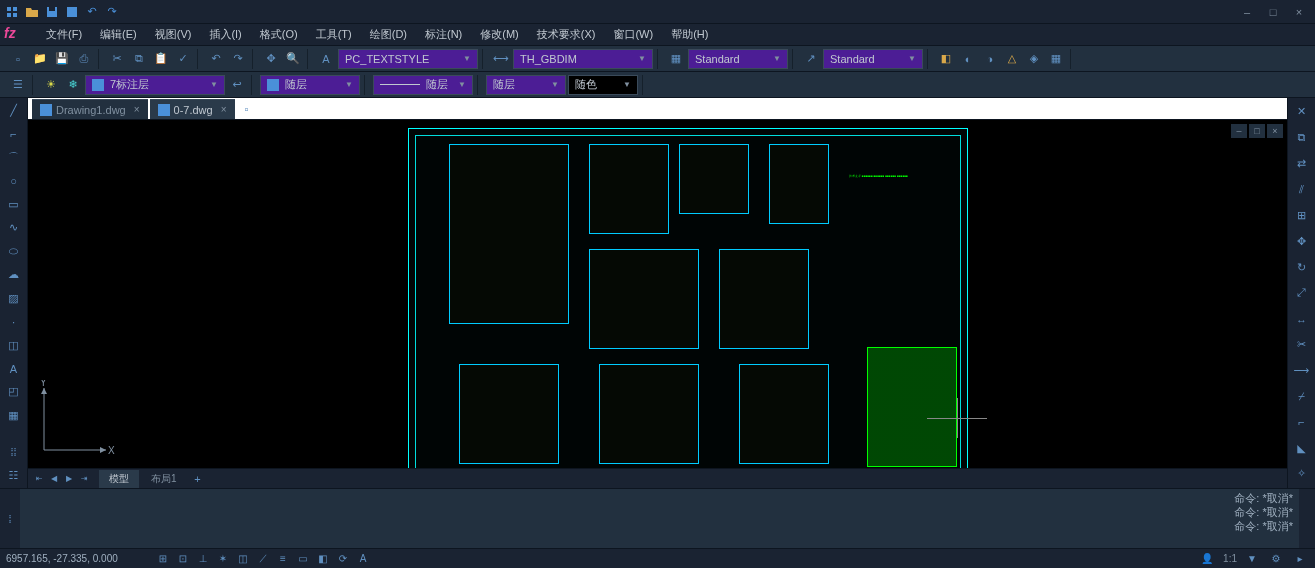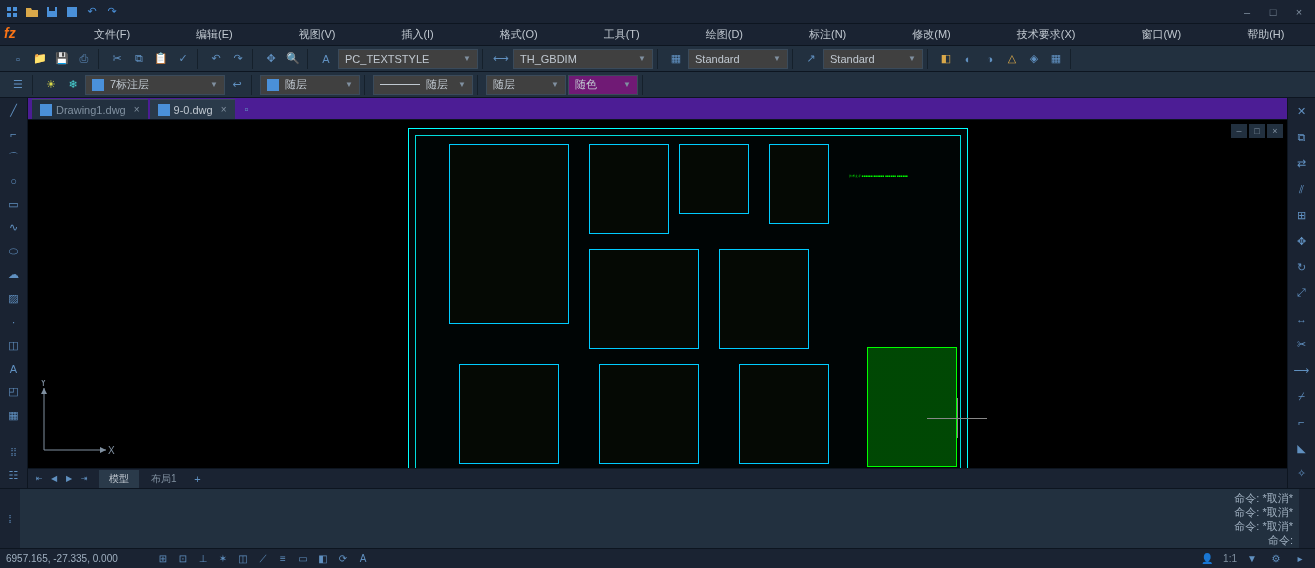--- a/index.html
+++ b/index.html
@@ -8,41 +8,41 @@
 
 .title-bar { height: 24px; background: #1a2332; display: flex; align-items: center; padding: 0 4px; border-bottom: 1px solid #0d1520; }
 .title-icons { display: flex; gap: 4px; align-items: center; }
 .title-icon { width: 16px; height: 16px; display: flex; align-items: center; justify-content: center; color: #4a90d9; }
 .title-text { margin-left: 8px; color: #a0b0c0; }
 .title-right { margin-left: auto; display: flex; gap: 2px; }
 .win-btn { width: 24px; height: 18px; display: flex; align-items: center; justify-content: center; color: #8090a0; }
 
 
 .menu-bar { height: 22px; background: #1a2332; display: flex; align-items: center; padding: 0 4px; gap: 2px; border-bottom: 1px solid #0d1520; }
-.logo { width: 32px; height: 20px; color: #f97316; font-style: italic; font-weight: bold; font-size: 14px; }
-.menu-item { padding: 2px 8px; color: #c0c8d0; margin-left: 48px; }
+.logo { width: 32px; height: 20px; color: #ec4899; font-style: italic; font-weight: bold; font-size: 14px; }
+.menu-item { padding: 2px 8px; color: #c0c8d0; }
 
 
 .toolbar-row { height: 26px; background: #22303f; display: flex; align-items: center; padding: 0 4px; gap: 4px; border-bottom: 1px solid #0d1520; }
 .tb-group { display: flex; align-items: center; gap: 2px; padding: 0 4px; border-right: 1px solid #15202b; }
 .tb-btn { width: 20px; height: 20px; display: flex; align-items: center; justify-content: center; color: #6090c0; }
-.tb-dropdown { height: 20px; background: #404040; border: 1px solid #3a4a5a; display: flex; align-items: center; padding: 0 6px; gap: 6px; color: #c0c8d0; min-width: 100px; }
+.tb-dropdown { height: 20px; background: #4c1d95; border: 1px solid #3a4a5a; display: flex; align-items: center; padding: 0 6px; gap: 6px; color: #c0c8d0; min-width: 100px; }
 .tb-dropdown.wide { min-width: 140px; }
 .tb-line { width: 40px; height: 1px; background: #c0c8d0; }
 .tb-swatch { width: 12px; height: 12px; background: #666; }
 .chev { margin-left: auto; font-size: 8px; color: #8090a0; }
 
 
 .main-area { flex: 1; display: flex; background: #0a0a0a; overflow: hidden; }
 .left-tools { width: 28px; background: #1a2332; display: flex; flex-direction: column; align-items: center; padding: 4px 0; gap: 6px; border-right: 1px solid #0d1520; }
 .left-tool { width: 20px; height: 20px; display: flex; align-items: center; justify-content: center; color: #6090c0; }
 .right-tools { width: 28px; background: #1a2332; display: flex; flex-direction: column; align-items: center; padding: 4px 0; gap: 6px; border-left: 1px solid #0d1520; }
 
 .canvas-area { flex: 1; display: flex; flex-direction: column; background: #0a0a0a; }
-.doc-tabs { height: 22px; background: #4c1d95; display: flex; align-items: flex-end; padding: 0 4px; gap: 2px; border-bottom: 1px solid #0d1520; }
+.doc-tabs { height: 22px; background: #ffffff; display: flex; align-items: flex-end; padding: 0 4px; gap: 2px; border-bottom: 1px solid #0d1520; }
 .doc-tab { height: 20px; padding: 0 8px; display: flex; align-items: center; gap: 4px; background: #22303f; color: #8090a0; border-top: 1px solid #3a4a5a; }
 .doc-tab.active { background: #2a3a4a; color: #c0c8d0; }
 .doc-tab .close { font-size: 10px; color: #8090a0; margin-left: 4px; }
 .tab-icon { width: 12px; height: 12px; background: #4a90d9; }
 
 .viewport { flex: 1; background: #000; position: relative; overflow: hidden; }
 .vp-controls { position: absolute; top: 4px; right: 4px; display: flex; gap: 2px; }
 .vp-btn { width: 16px; height: 14px; background: #22303f; color: #8090a0; display: flex; align-items: center; justify-content: center; font-size: 9px; }
 
 
@@ -230,21 +230,21 @@
       <span class="tb-line"></span>
       <span>随层</span>
       <span class="chev">▼</span>
     </div>
   </div>
   <div class="tb-group">
     <div class="tb-dropdown" style="min-width:80px">
       <span>随层</span>
       <span class="chev">▼</span>
     </div>
-    <div class="tb-dropdown" style="min-width:70px;background:#701a75">
+    <div class="tb-dropdown" style="min-width:70px;background:#000000">
       <span>随色</span>
       <span class="chev">▼</span>
     </div>
   </div>
 </div>
 
 <div class="main-area">
 
   <div class="left-tools">
     <span class="left-tool">╱</span>
@@ -268,21 +268,21 @@
 
   <div class="canvas-area">
     <div class="doc-tabs">
       <div class="doc-tab">
         <span class="tab-icon"></span>
         <span>Drawing1.dwg</span>
         <span class="close">×</span>
       </div>
       <div class="doc-tab active">
         <span class="tab-icon"></span>
-        <span>9-0.dwg</span>
+        <span>0-7.dwg</span>
         <span class="close">×</span>
       </div>
       <span class="left-tool" style="width:20px;color:#6090c0">▫</span>
     </div>
 
     <div class="viewport">
       <div class="vp-controls">
         <span class="vp-btn">–</span>
         <span class="vp-btn">□</span>
         <span class="vp-btn">×</span>
@@ -344,21 +344,20 @@
     <span class="left-tool">✧</span>
   </div>
 </div>
 
 <div class="command-area">
   <div class="cmd-handle">⁞</div>
   <div class="cmd-content">
     <div>命令: *取消*</div>
     <div>命令: *取消*</div>
     <div>命令: *取消*</div>
-    <div>命令:</div>
   </div>
   <div class="cmd-scroll"></div>
 </div>
 
 <div class="status-bar">
   <span class="status-coords">6957.165, -27.335, 0.000</span>
   <div class="status-btns">
     <span class="status-btn">⊞</span>
     <span class="status-btn">⊡</span>
     <span class="status-btn">⊥</span>

